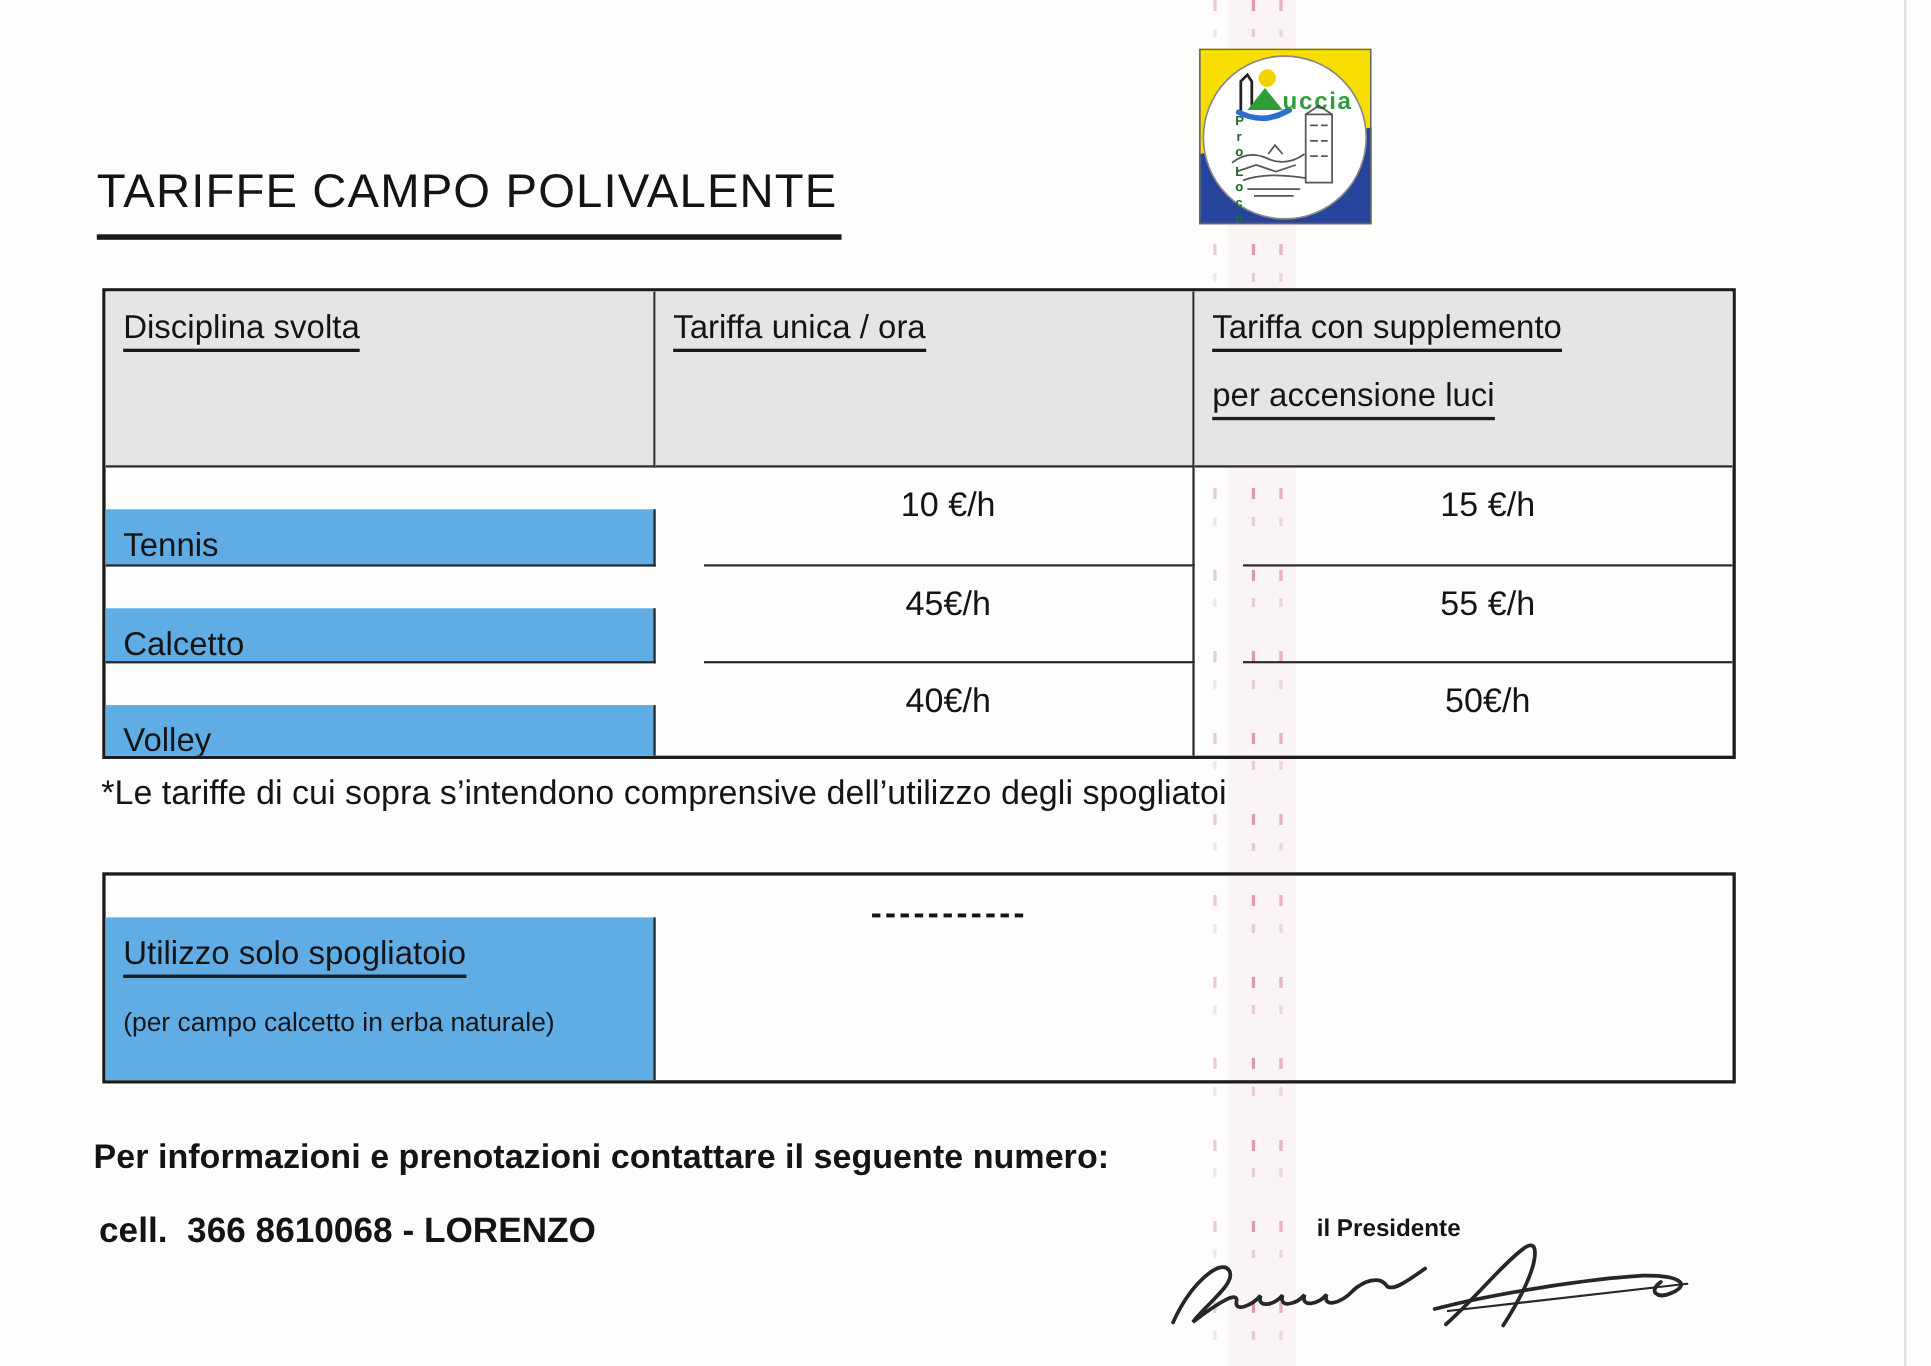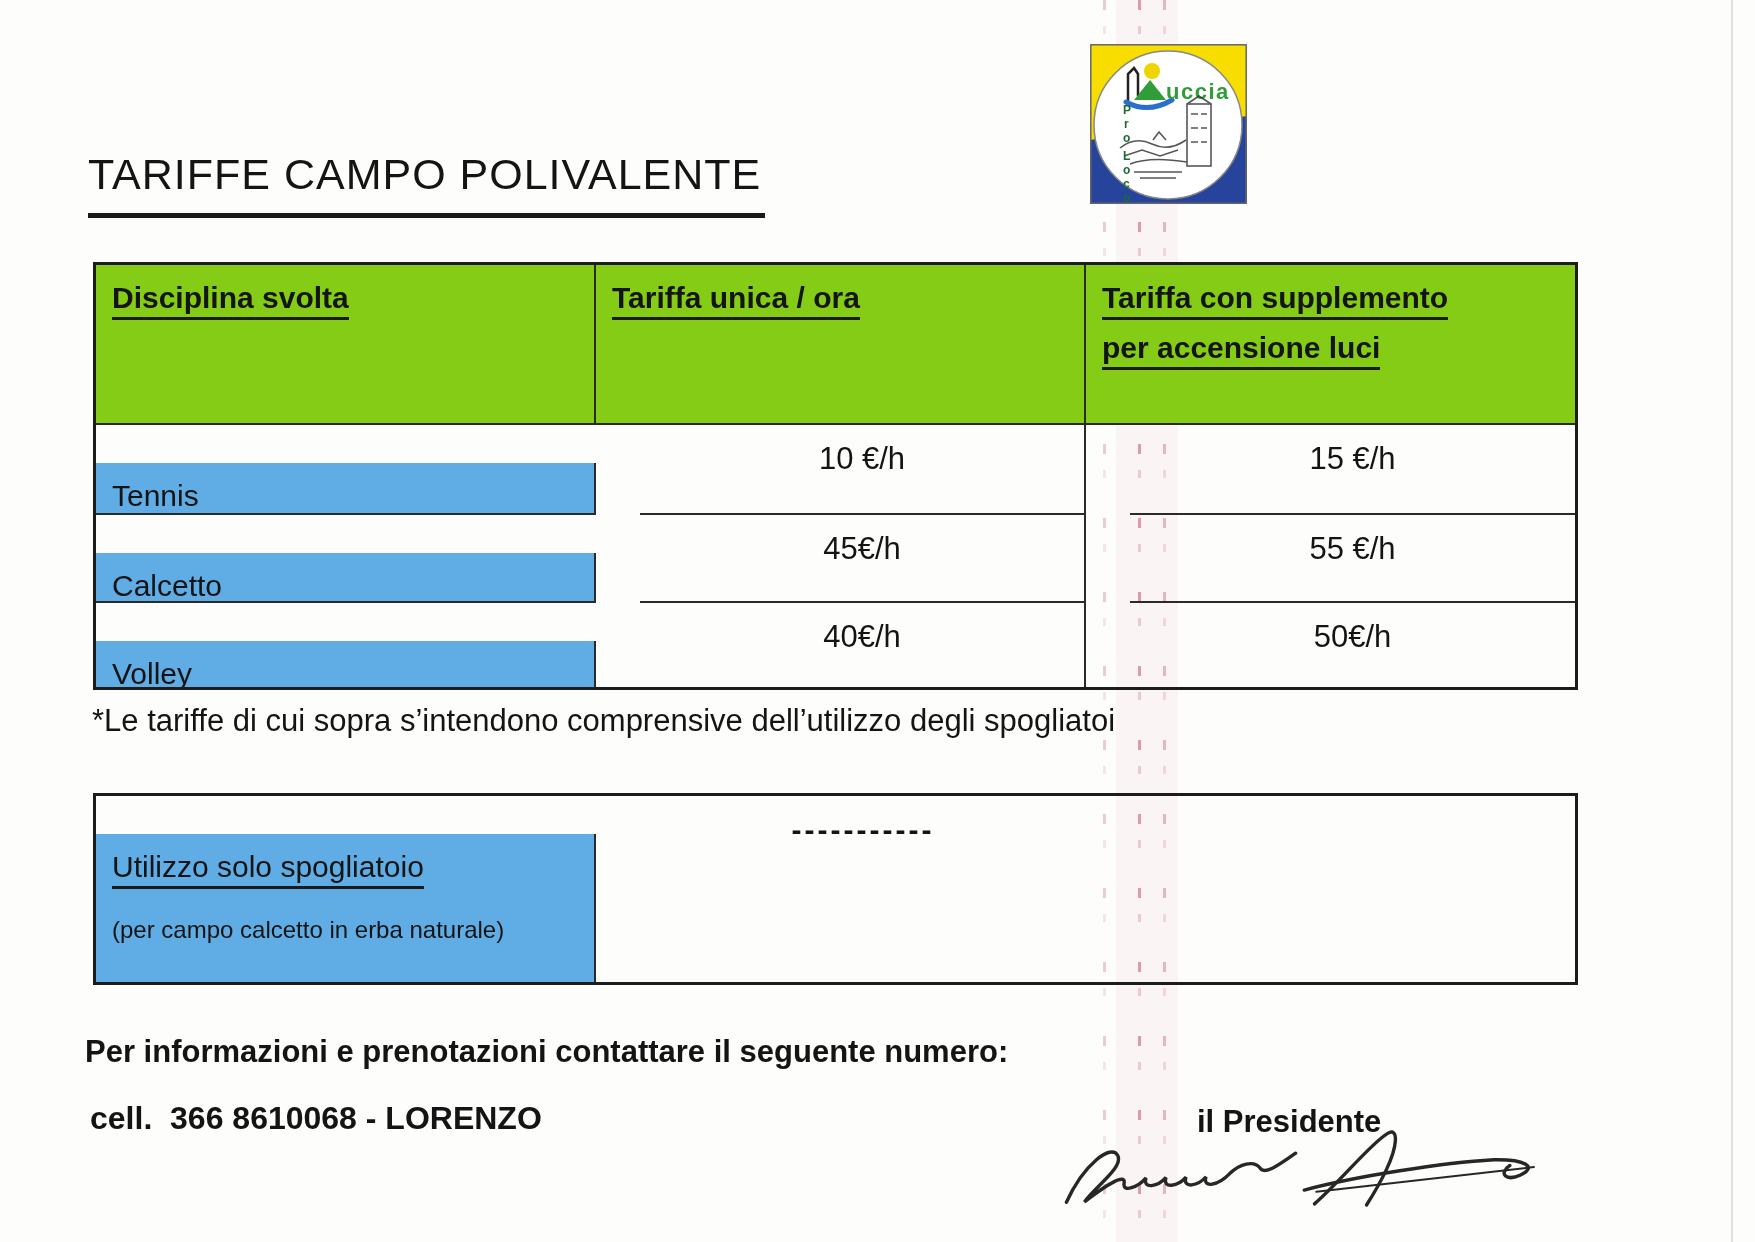--- a/index.html
+++ b/index.html
@@ -45,33 +45,33 @@
   }
   .t1{ top:262px; height:428px; grid-template-rows:160px 90px 88px 1fr; }
   .t2{ top:793px; height:192px; grid-template-rows:1fr; }
   .cell{
     box-sizing:border-box; padding:16px 14px 6px 16px;
     border-right:2px solid #2a2a2a; border-bottom:2px solid #2a2a2a;
     overflow:hidden;
   }
   .cell.last-col{ border-right:none; }
   .cell.last-row{ border-bottom:none; }
-  .yellow{ background:#84cc16;font-weight:bold; }
+  .yellow{ background:#e5e5e5; }
   .blue{ background:#60ACE4;margin-top:38px; }
   .price{ text-align:center; font-size:31px; padding-left:0; padding-right:0;margin-left:44px; }
   .u{ border-bottom:3px solid #1a1a1a; padding-bottom:3px; }
-  .hdr3-line2{ display:block; margin-top:16px; }
+  .hdr3-line2{ display:block; margin-top:28px; }
   .sub-label{ display:block; margin-top:32px; font-size:24px; }
   .dashes{ font-weight:700; letter-spacing:3px; font-size:30px; }
 
   
   .note{ position:absolute; left:92px; top:703px; font-size:31px; }
   .info-line{ position:absolute; left:85px; top:1034px; font-size:31px; font-weight:700; }
   .contact-line{ position:absolute; left:90px; top:1100px; font-size:32px; font-weight:700; white-space:pre-wrap; }
-  .president{ position:absolute; left:1197px; top:1104px; font-size:31px; font-weight:700; }
+  .president{ position:absolute; left:1197px; top:1104px; font-size:22px; font-weight:700; }
   .signature{ position:absolute; left:1052px; top:1118px; transform:rotate(-1deg); }
 </style>
 </head>
 <body>
 
 <div class="page">
 
   <div class="wash"></div>
   <div class="streak" style="left:1103px;opacity:.45"></div>
   <div class="streak" style="left:1138px;opacity:.85"></div>

